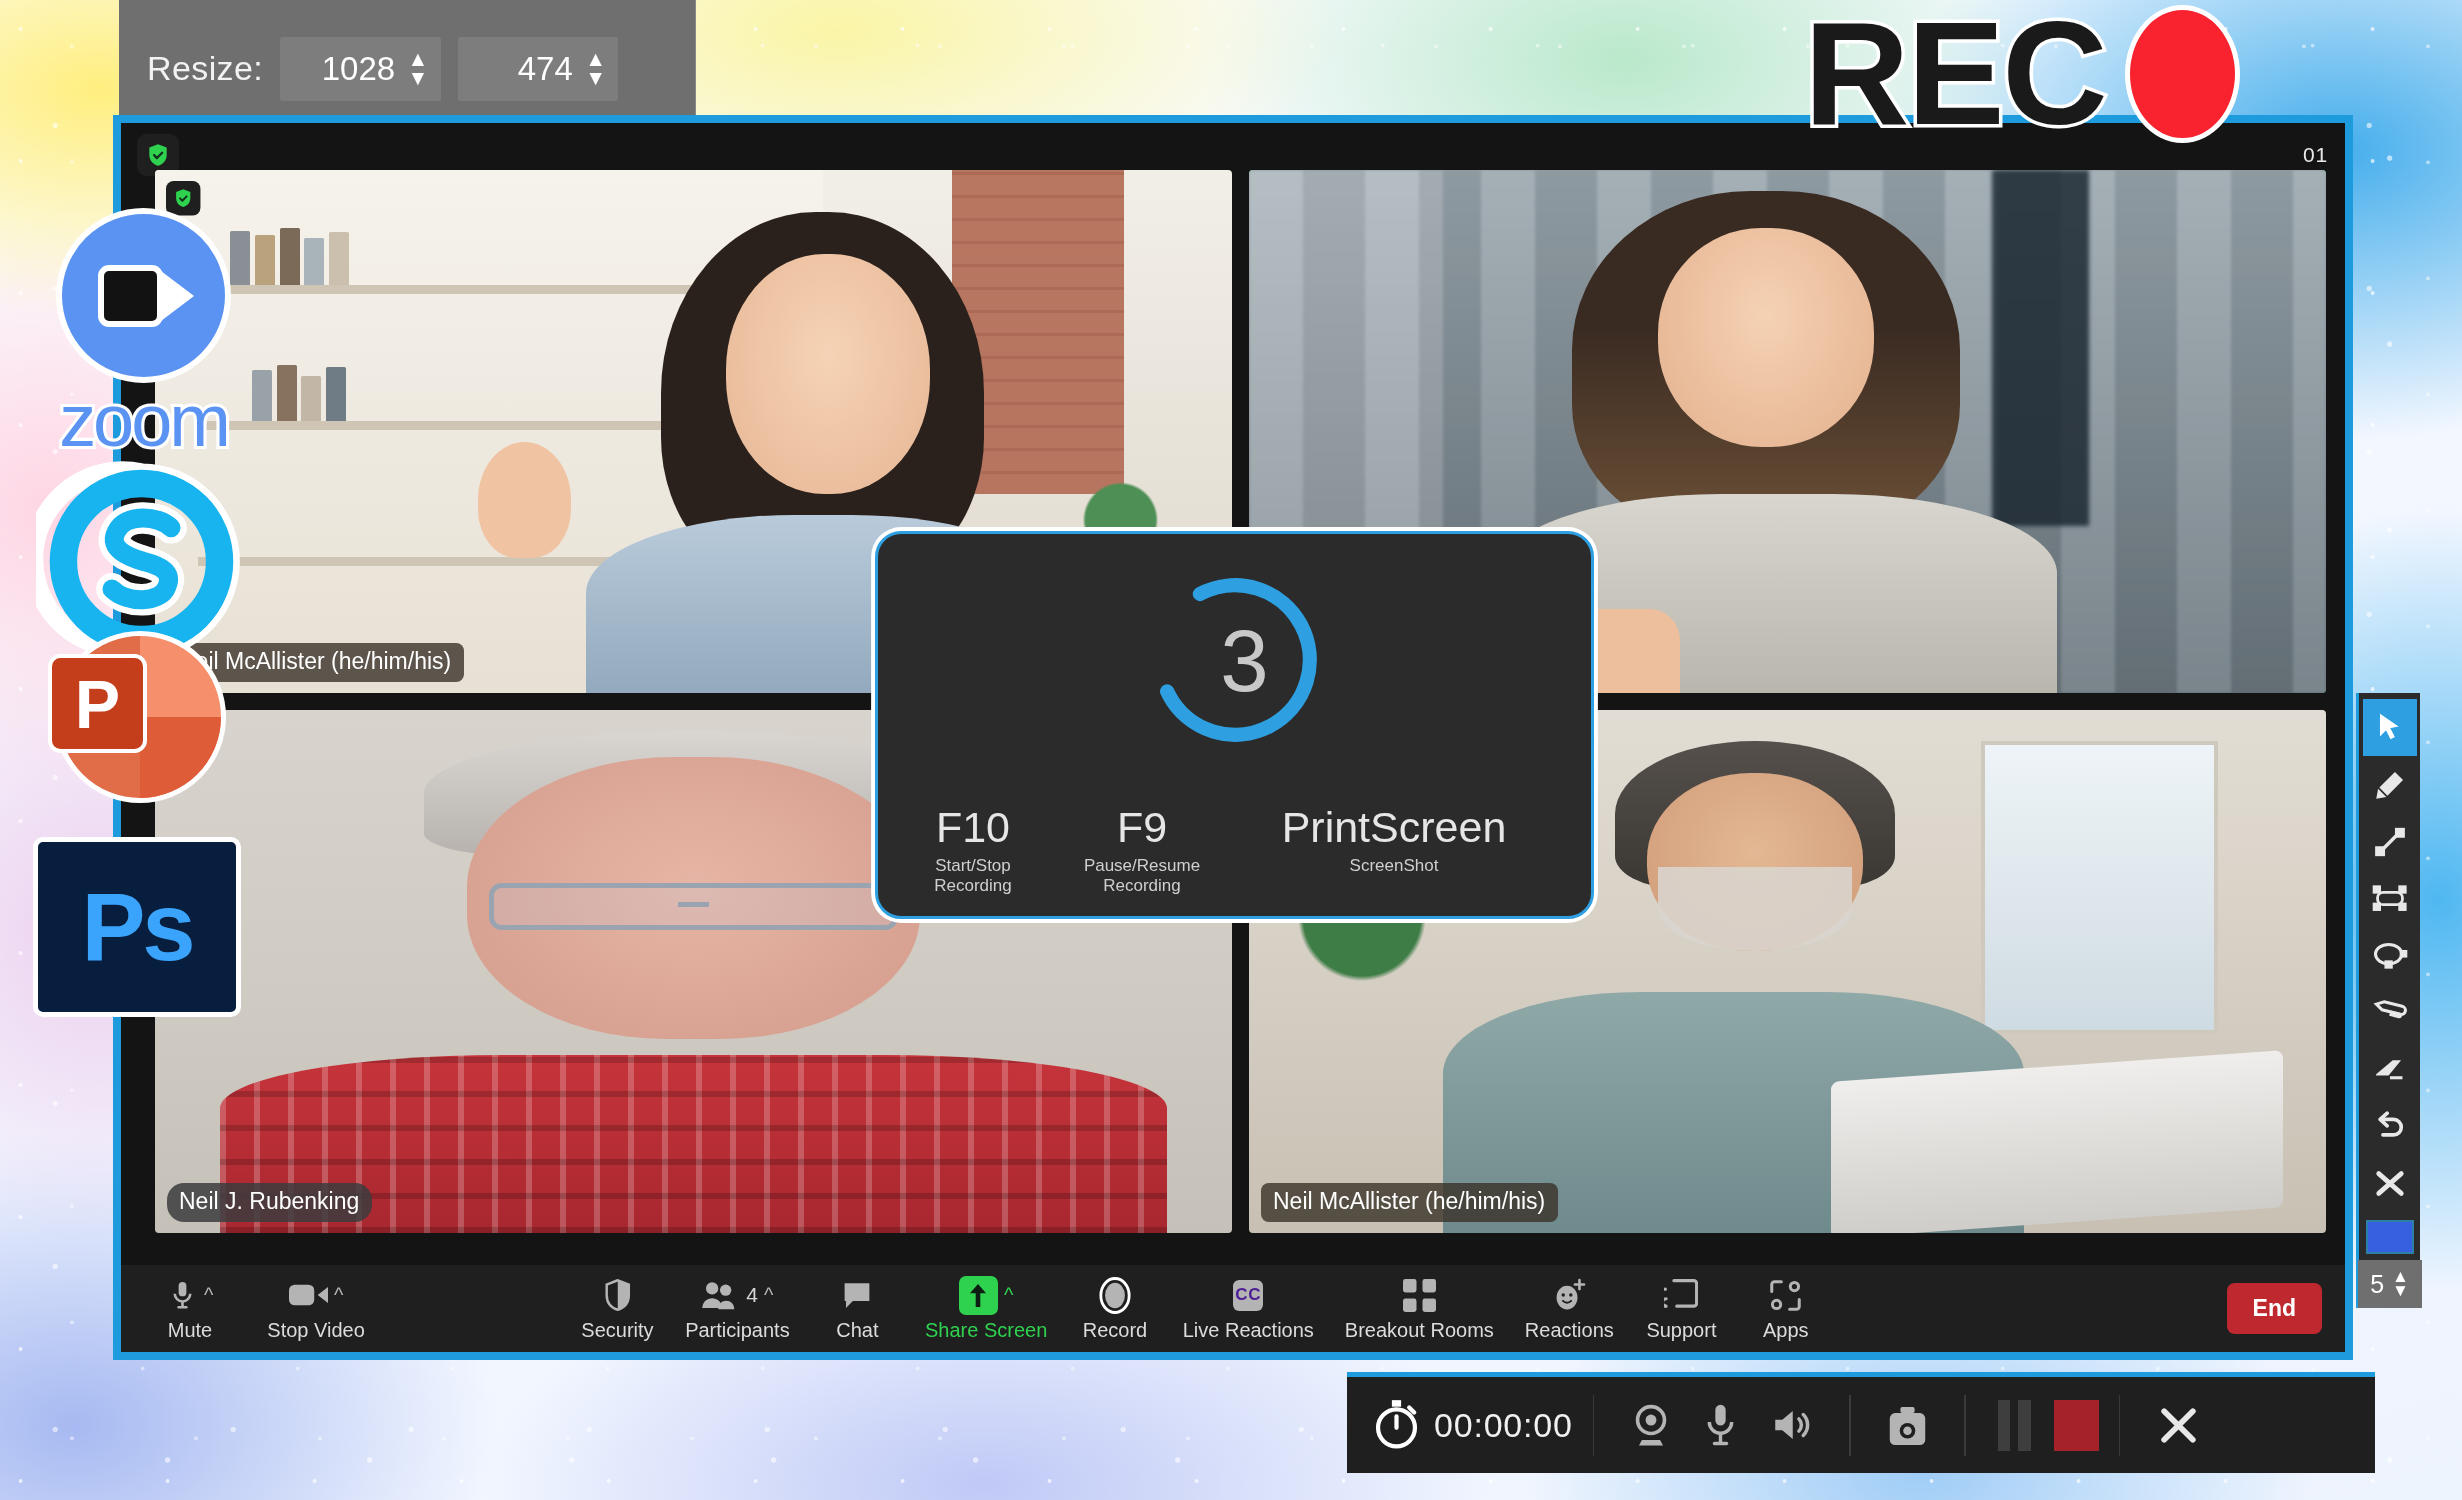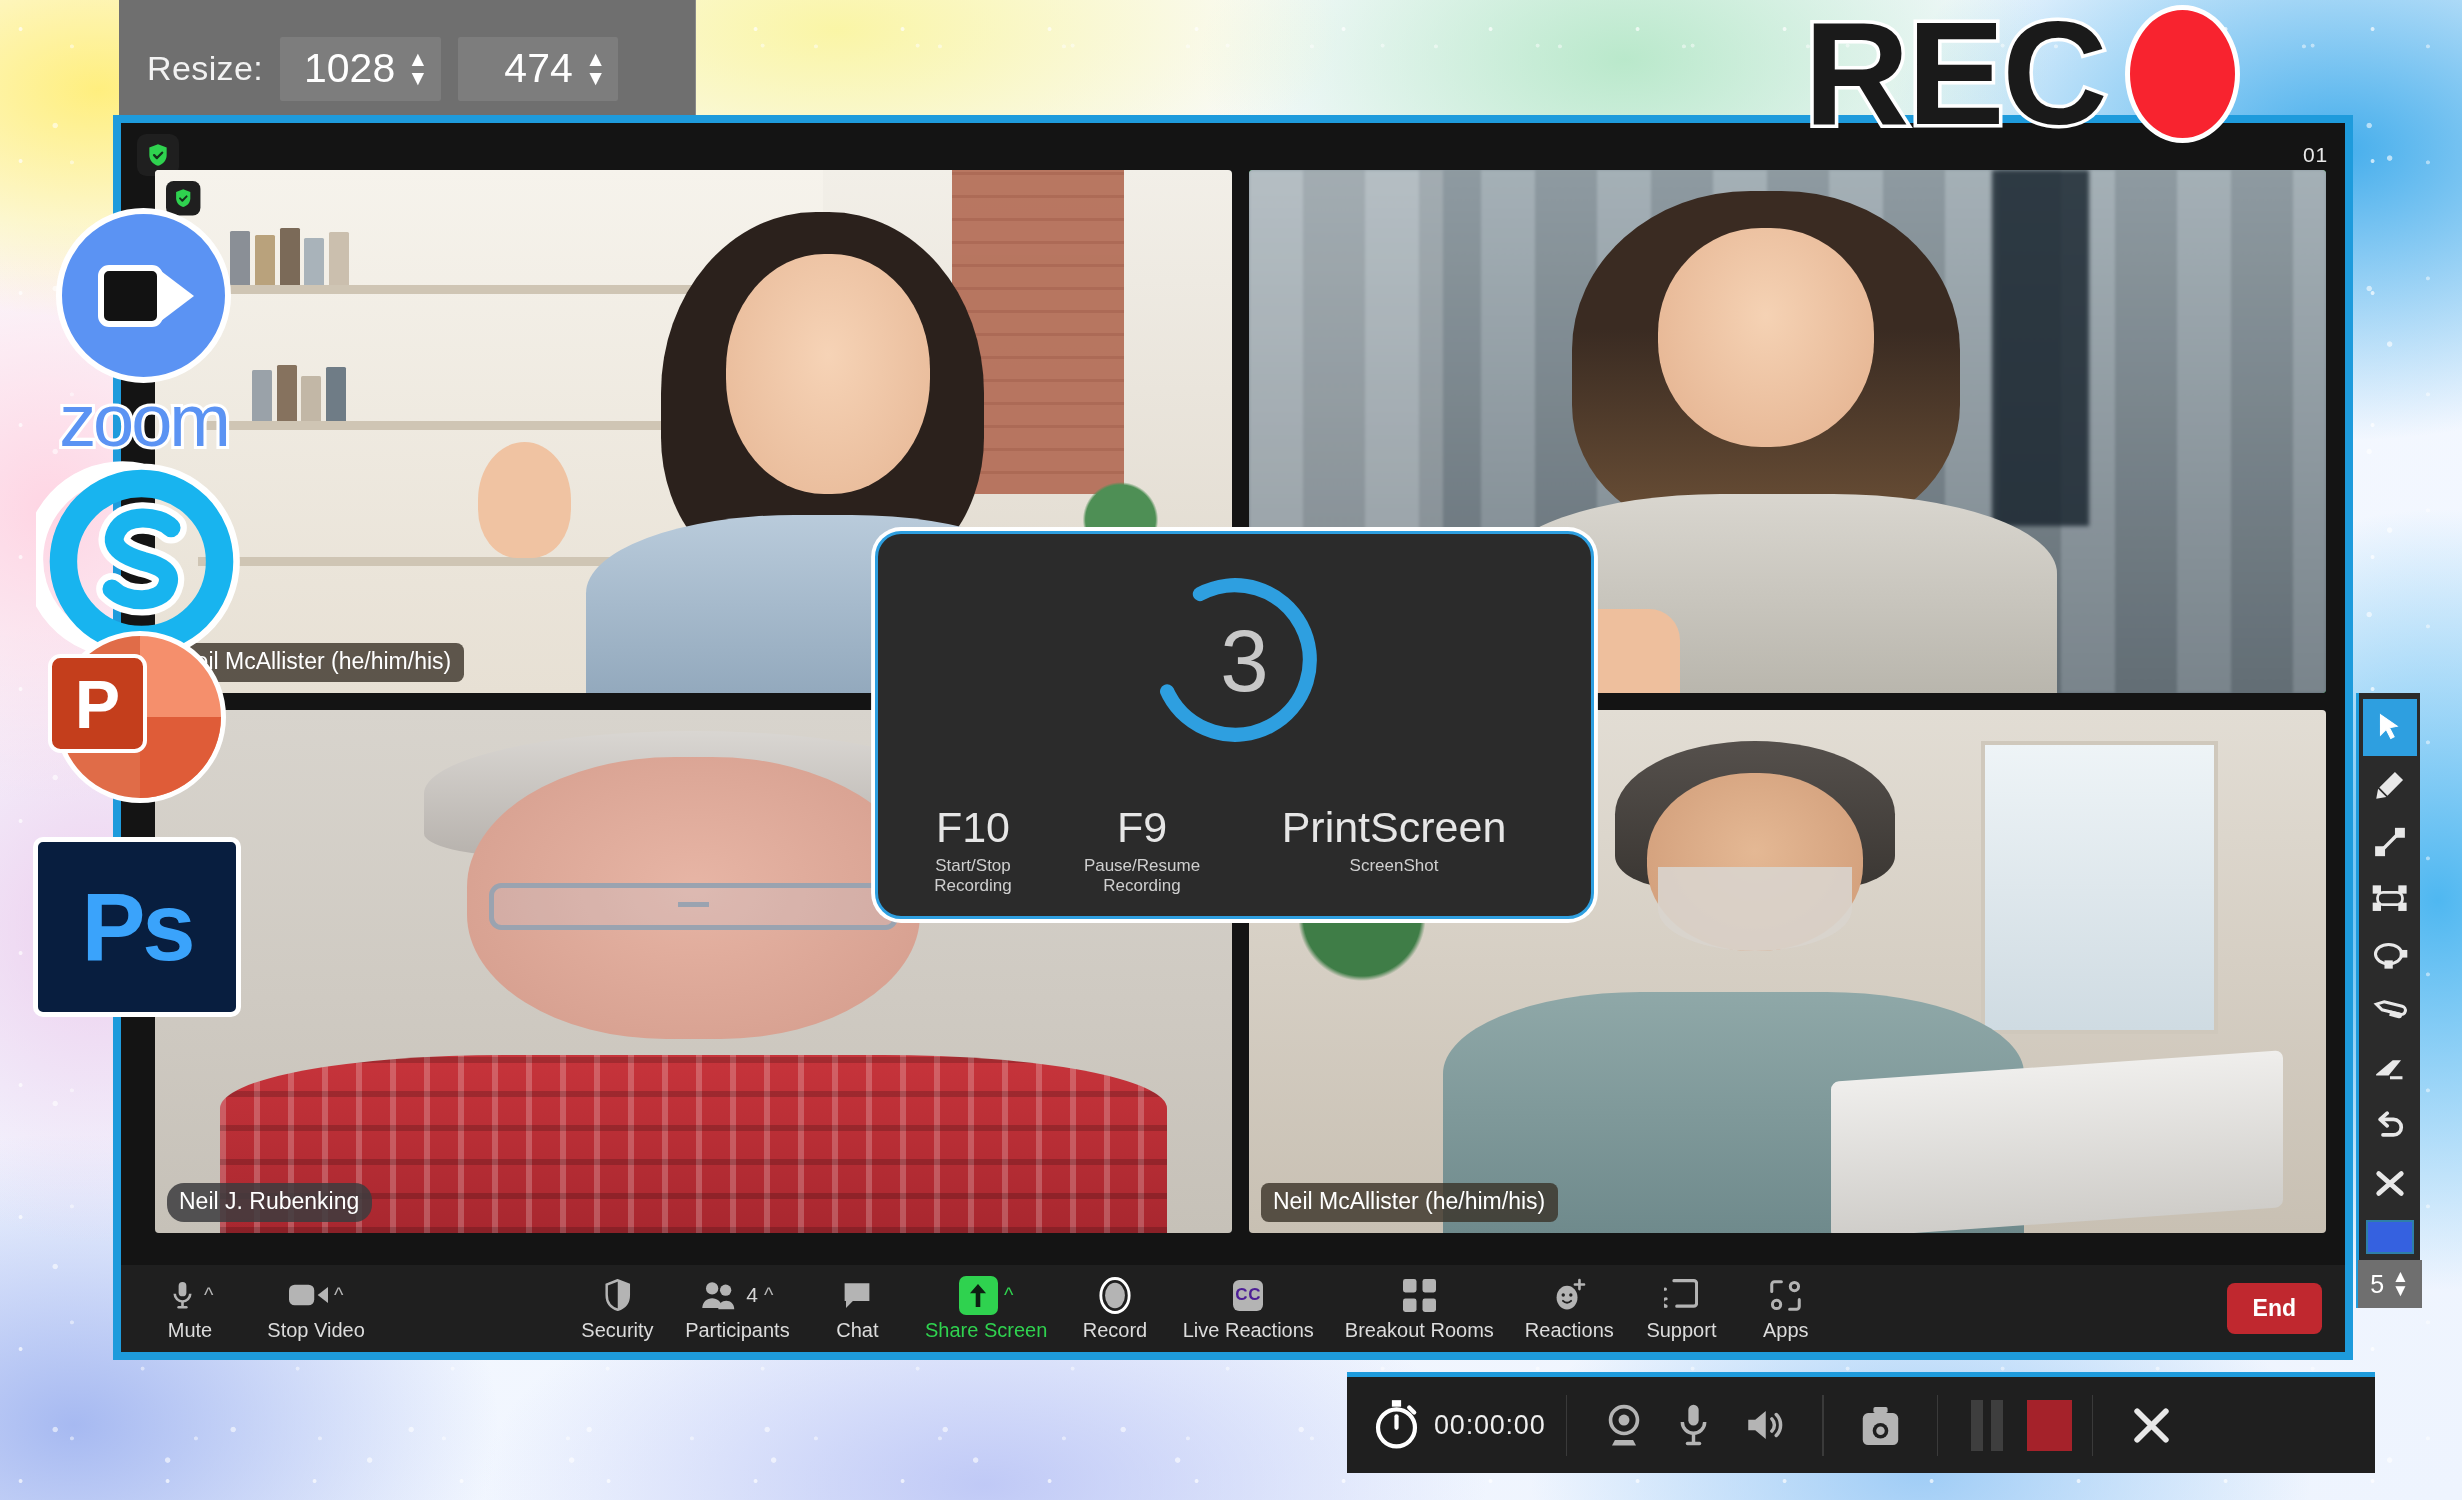--- a/index.html
+++ b/index.html
@@ -42,21 +42,21 @@
   #resize-bar {
     position:absolute; left:119px; top:0; width:577px; height:137px;
     background:#6f6f6f; display:flex; align-items:center; padding-left:28px; gap:17px;
     border-right:1.6px solid #8a8a8a;
   }
   #resize-bar .lbl { color:#f2f2f2; font-size:34px; letter-spacing:0.4px; }
   .spin {
     height:64px; background:#7d7d7d; display:flex; align-items:center; gap:12.4px;
     padding:0 12.4px 0 17px; border-radius:2.3px;
   }
-  .spin .val { color:#fff; font-size:41px; min-width:98px; text-align:right; }
+  .spin .val { color:#fff; font-size:33px; min-width:98px; text-align:right; }
   .spin .arrows { display:flex; flex-direction:column; gap:3.9px; line-height:0; }
   .spin .arrows span { color:#fff; font-size:21px; line-height:.72; }
 
   
   #rec-badge {
     position:absolute; left:1804px; top:4.7px; display:flex; align-items:center; gap:20px; z-index:40;
   }
   #rec-badge .rec-text {
     font-size:146px; font-weight:bold; color:#1a1a1a; line-height:.86;
     -webkit-text-stroke:7px #ffffff; paint-order:stroke fill;
@@ -262,21 +262,21 @@
   #an-size .ar span { color:#fff; font-size:17px; line-height:.7; }
 
   
   #recorder {
     position:absolute; left:1347px; top:1372px; width:1028px; height:101px; z-index:50;
     background:#1f1f1f; border-top:5.4px solid #1e9bdc;
     display:flex; align-items:center; padding:0 26px;
   }
   .rc-sep { width:1.6px; height:61px; background:#3a3a3a; margin:0 20px; }
   #rc-time { display:flex; align-items:center; gap:14px; }
-  #rc-time .t { color:#f0f0f0; font-size:27px; letter-spacing:0.8px; }
+  #rc-time .t { color:#f0f0f0; font-size:34px; letter-spacing:0.8px; }
   .rc-btn { display:flex; align-items:center; justify-content:center; cursor:pointer; padding:0 17px; }
   .rc-btn svg { display:block; }
   #rc-pause { display:flex; gap:7.8px; padding:0 12.4px; cursor:pointer; }
   #rc-pause i { display:block; width:12.4px; height:51px; background:#3e3e3e; }
   #rc-stop { width:45px; height:51px; background:#a5222a; cursor:pointer; margin-left:11px; }
 
   
   #app-rail { position:absolute; left:0; top:208px; width:287px; z-index:35; }
   .app-ico { position:absolute; }
   #ico-zoom { left:56px; top:0; width:175px; }

